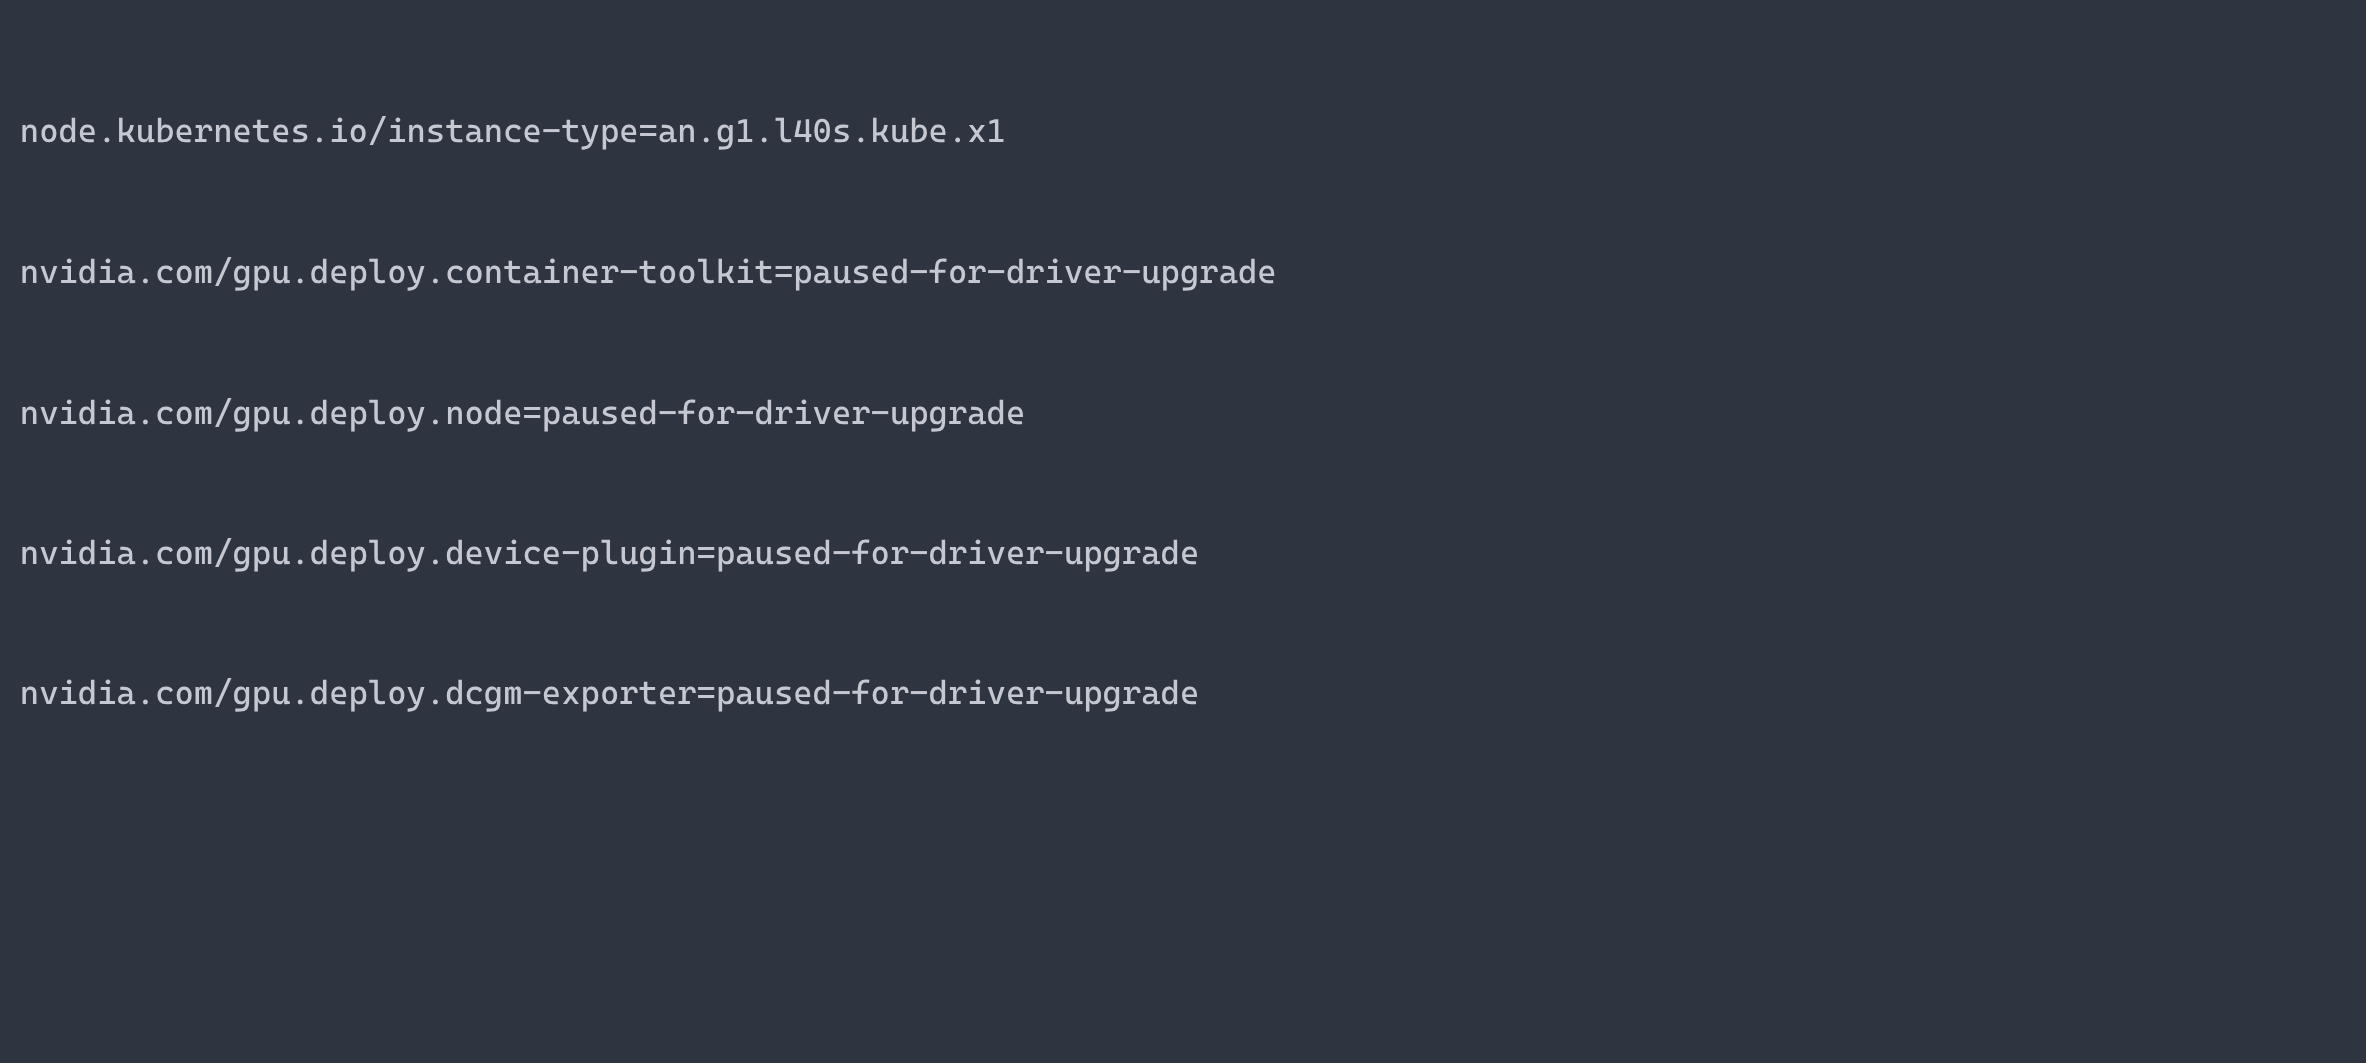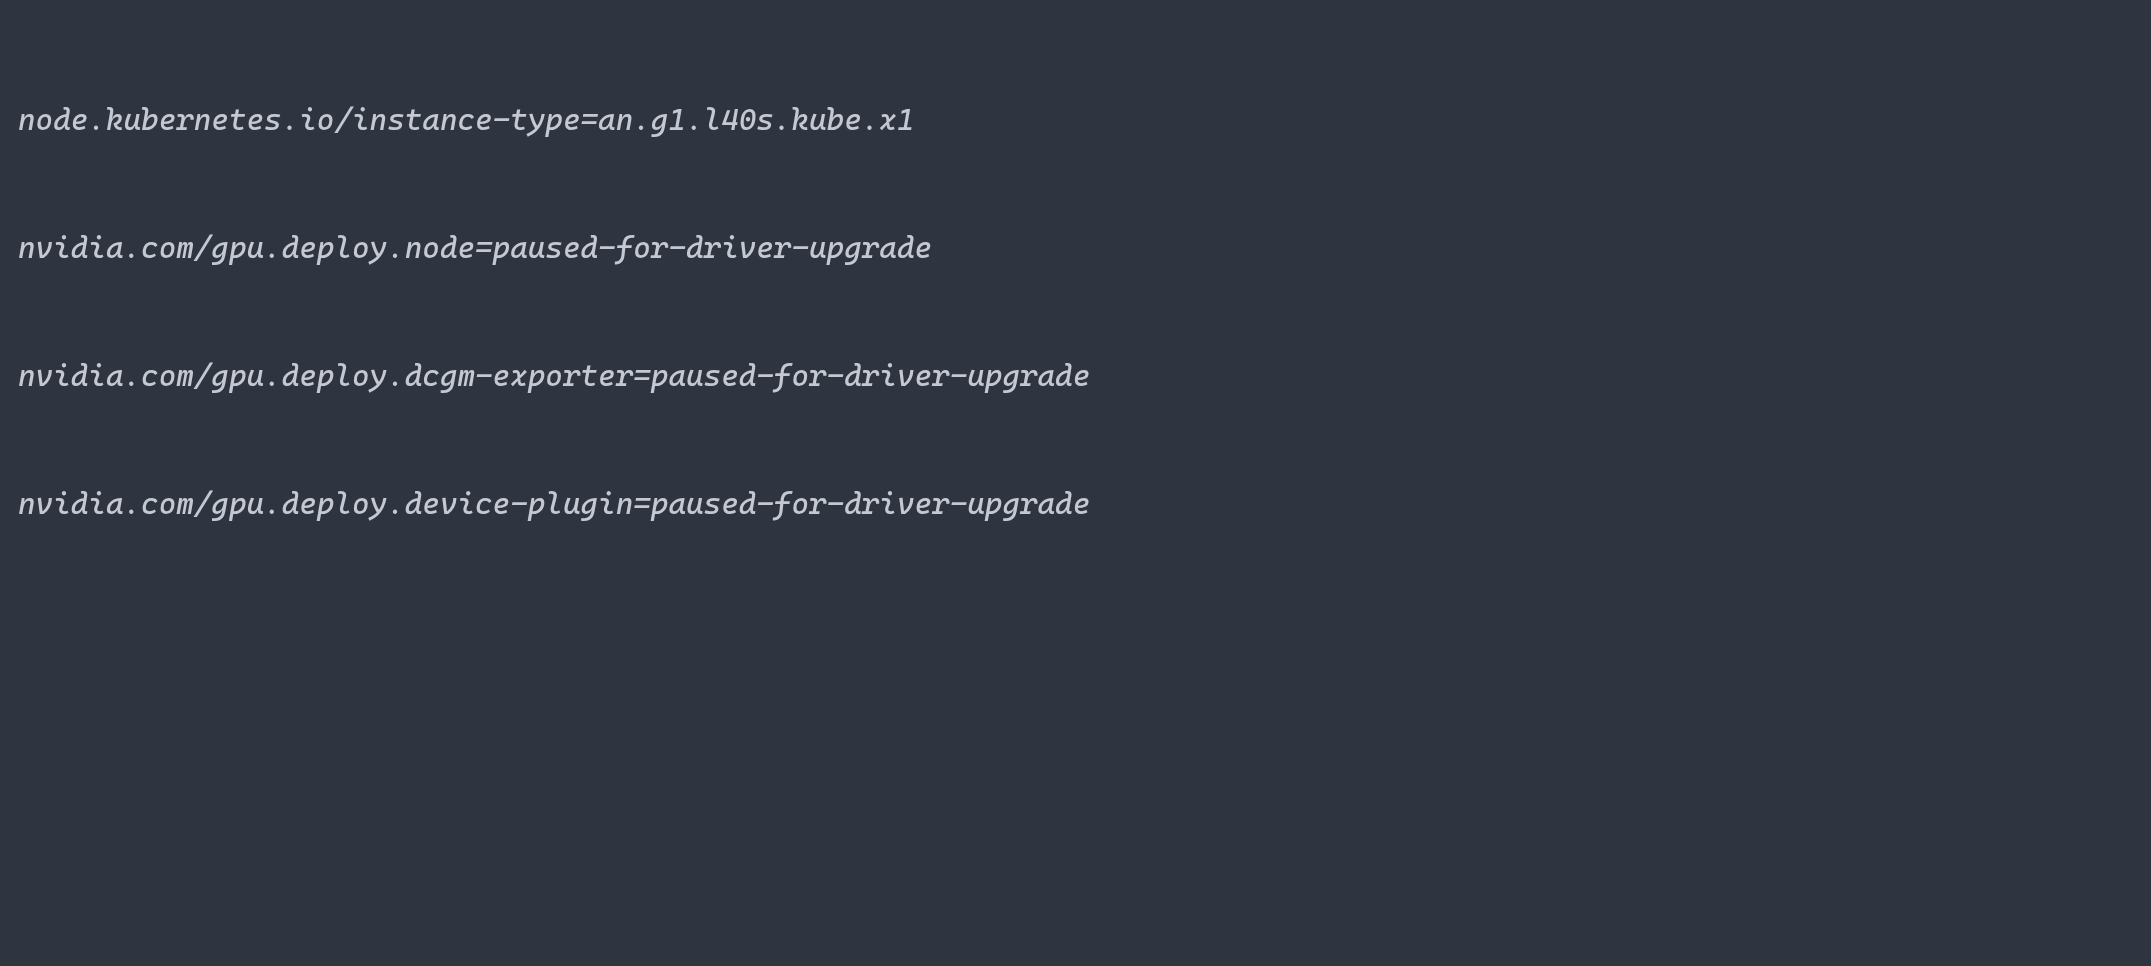--- a/index.html
+++ b/index.html
@@ -16,31 +16,31 @@
       padding: 14px 18px;
       width: 2151px;
       height: 966px;
       overflow: hidden;
     }
     .terminal-output {
       white-space: pre;
     }
     .line {
       display: block;
-      font-style: italic;
     }
   </style>
 </head>
 <body>
 
 <div class="terminal-output">
   <span class="line">node.kubernetes.io/instance-type=an.g1.l40s.kube.x1</span>
+  <span class="line">nvidia.com/gpu.deploy.container-toolkit=paused-for-driver-upgrade</span>
   <span class="line">nvidia.com/gpu.deploy.node=paused-for-driver-upgrade</span>
+  <span class="line">nvidia.com/gpu.deploy.device-plugin=paused-for-driver-upgrade</span>
   <span class="line">nvidia.com/gpu.deploy.dcgm-exporter=paused-for-driver-upgrade</span>
-  <span class="line">nvidia.com/gpu.deploy.device-plugin=paused-for-driver-upgrade</span>
   
   
   
   
   
   
   
 </div>
 
 </body></html>

